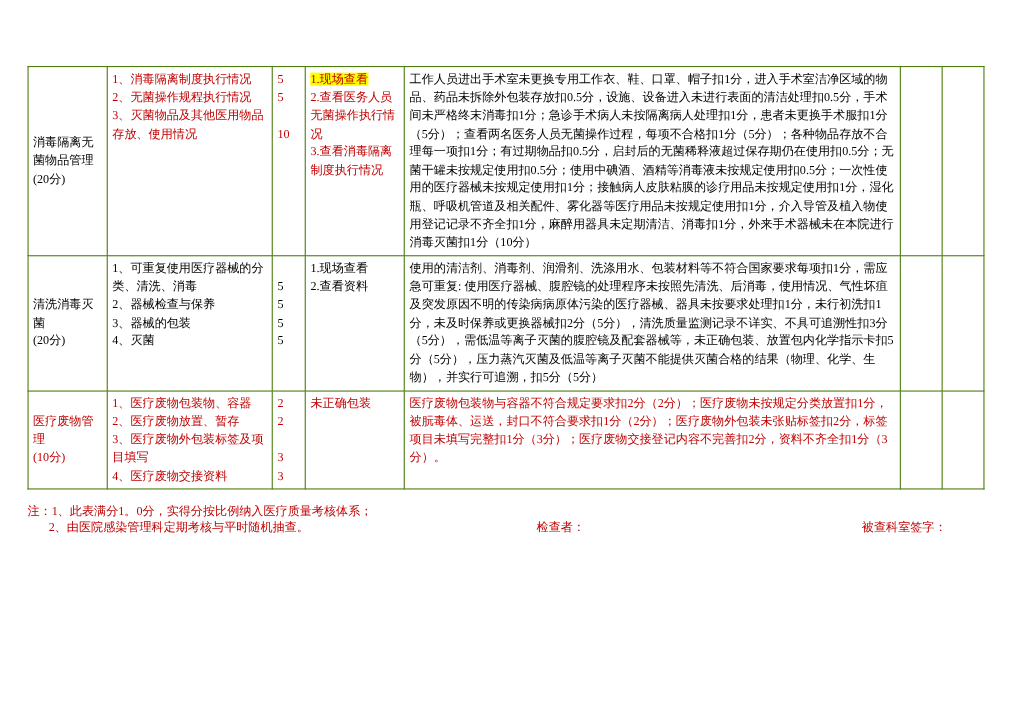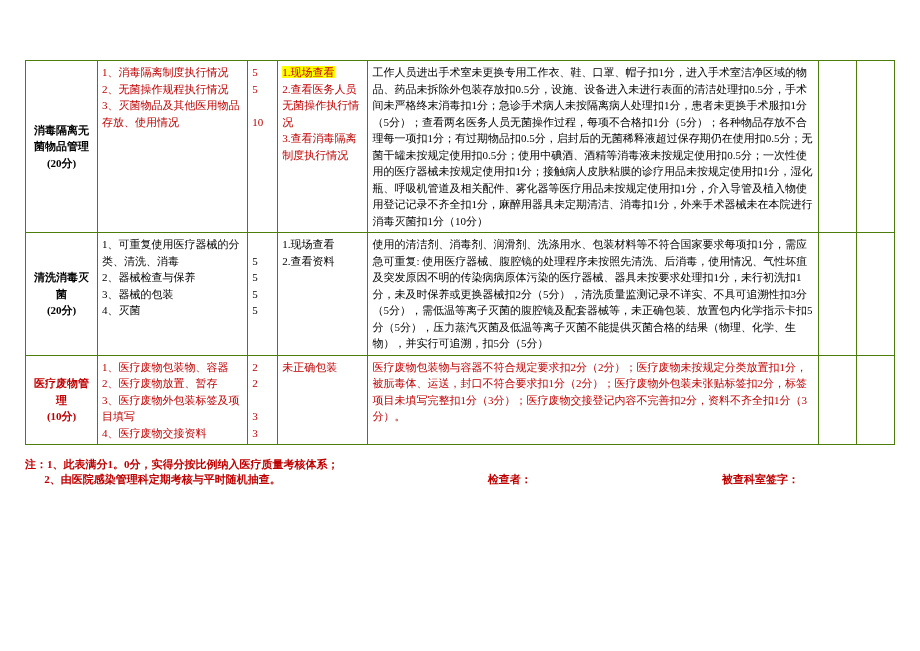--- a/index.html
+++ b/index.html
@@ -1,21 +1,21 @@
 <!DOCTYPE html>
 <html><head>
 <meta charset="utf-8">
 <style>
   body{margin:0;padding:60px 25px 20px;font-family:"SimSun","宋体",serif;font-size:11px;color:#000;background:#fff;width:920px;box-sizing:border-box}
   table{border-collapse:collapse;width:870px;table-layout:fixed}
   td{border:1px solid #4d7c0f;padding:3px 4px;vertical-align:top;line-height:1.5;word-wrap:break-word}
-  .cat{text-align:center;vertical-align:middle;font-weight:bold;color:#000}
+  .cat{vertical-align:middle;font-weight:normal;color:#000}
   .red{color:#c00000}
   .hl{background:#ffff00}
-  .foot{margin-top:12px;color:#c00000;font-weight:bold;font-size:11px}
+  .foot{margin-top:12px;color:#c00000;font-weight:normal;font-size:11px}
   .foot span{display:inline-block}
   .c1{width:72px}.c2{width:150px}.c3{width:30px}.c4{width:90px}.c5{width:450px}.c6{width:38px}.c7{width:38px}
 </style>
 </head>
 <body>
 
 <table>
   <colgroup>
       <col class="c1">
       <col class="c2">
@@ -52,14 +52,14 @@
         <td class="red">医疗废物包装物与容器不符合规定要求扣2分（2分）；医疗废物未按规定分类放置扣1分，被朊毒体、运送，封口不符合要求扣1分（2分）；医疗废物外包装未张贴标签扣2分，标签项目未填写完整扣1分（3分）；医疗废物交接登记内容不完善扣2分，资料不齐全扣1分（3分）。</td>
         <td></td>
         <td></td>
       </tr>
     </tbody>
 </table>
 
 <div class="foot">
   <span style="width:460px">注：1、此表满分1。0分，实得分按比例纳入医疗质量考核体系；<br>&nbsp;&nbsp;&nbsp;&nbsp;&nbsp;&nbsp;&nbsp;2、由医院感染管理科定期考核与平时随机抽查。</span>
   <span style="width:170px;text-align:left">检查者：</span>
-  <span style="width:200px;text-align:center">被查科室签字：</span>
+  <span style="width:200px;text-align:right">被查科室签字：</span>
 </div>
 
 </body></html>

